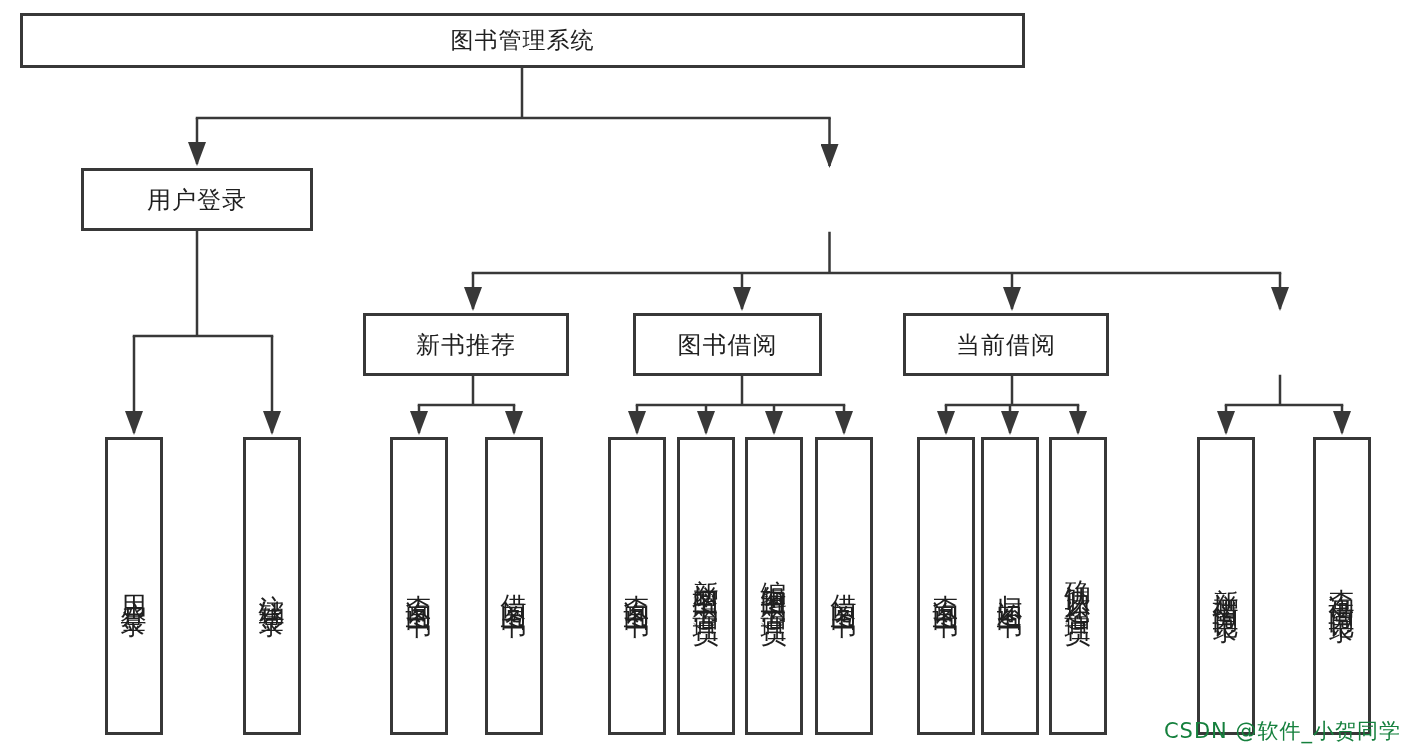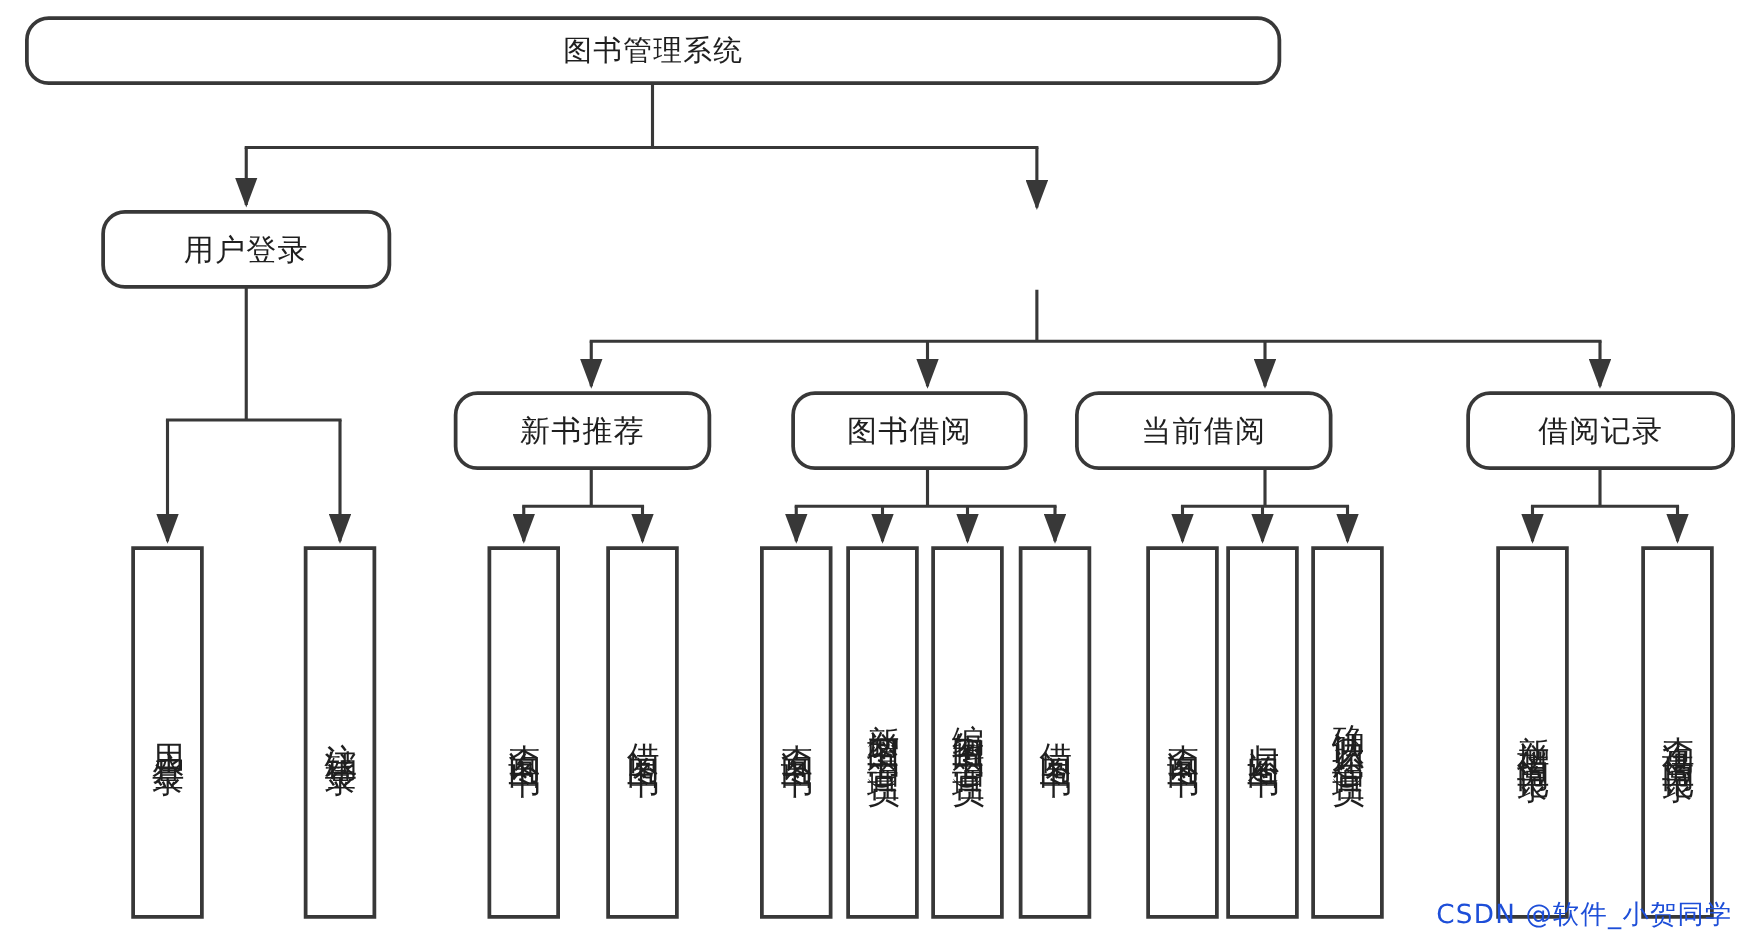--- a/index.html
+++ b/index.html
@@ -4,29 +4,29 @@
 <style>
   html,body{margin:0;padding:0;background:#ffffff;}
   .stage{
     position:relative;width:1405px;height:747px;background:#ffffff;
     font-family:"DejaVu Sans","Liberation Sans",sans-serif;color:#1f1f1f;overflow:hidden;
   }
   .box{
     position:absolute;box-sizing:border-box;border:3px solid #383838;background:#ffffff;
     display:flex;align-items:center;justify-content:center;z-index:2;
   }
-  .hbox{font-size:24px;letter-spacing:1px;border-radius:19px;}
+  .hbox{font-size:24px;letter-spacing:1px;}
   .root{font-size:23px;}
   .leaf span{
     writing-mode:vertical-rl;text-orientation:mixed;
     font-size:26px;letter-spacing:6px;line-height:1;white-space:nowrap;
   }
   svg.wires{position:absolute;left:0;top:0;z-index:1;}
   .watermark{
-    position:absolute;right:19px;bottom:2px;font-size:21px;color:#1d4ed8;
+    position:absolute;right:4px;bottom:2px;font-size:21px;color:#15803d;
     z-index:3;letter-spacing:1px;
   }
 </style>
 </head>
 <body>
 
 <div class="stage">
 
   <svg class="wires" width="1405" height="747" viewBox="0 0 1405 747" aria-hidden="true">
     <defs>
@@ -73,25 +73,22 @@
   <div class="box hbox" style="left:81px;top:168px;width:232px;height:63px">
     <span>用户登录</span>
   </div>
 
   <div class="box hbox" style="left:363px;top:313px;width:206px;height:63px">
     <span>新书推荐</span>
   </div>
   <div class="box hbox" style="left:633px;top:313px;width:189px;height:63px">
     <span>图书借阅</span>
   </div>
-  <div class="box hbox" style="left:860px;top:313px;width:206px;height:63px">
+  <div class="box hbox" style="left:903px;top:313px;width:206px;height:63px">
     <span>当前借阅</span>
-  </div>
-  <div class="box hbox" style="left:1173px;top:313px;width:215px;height:63px">
-    <span>借阅记录</span>
   </div>
 
   <div class="box leaf" style="left:105px;top:437px;width:58px;height:298px">
     <span>用户登录</span>
   </div>
   <div class="box leaf" style="left:243px;top:437px;width:58px;height:298px">
     <span>注销登录</span>
   </div>
 
   <div class="box leaf" style="left:390px;top:437px;width:58px;height:298px">

